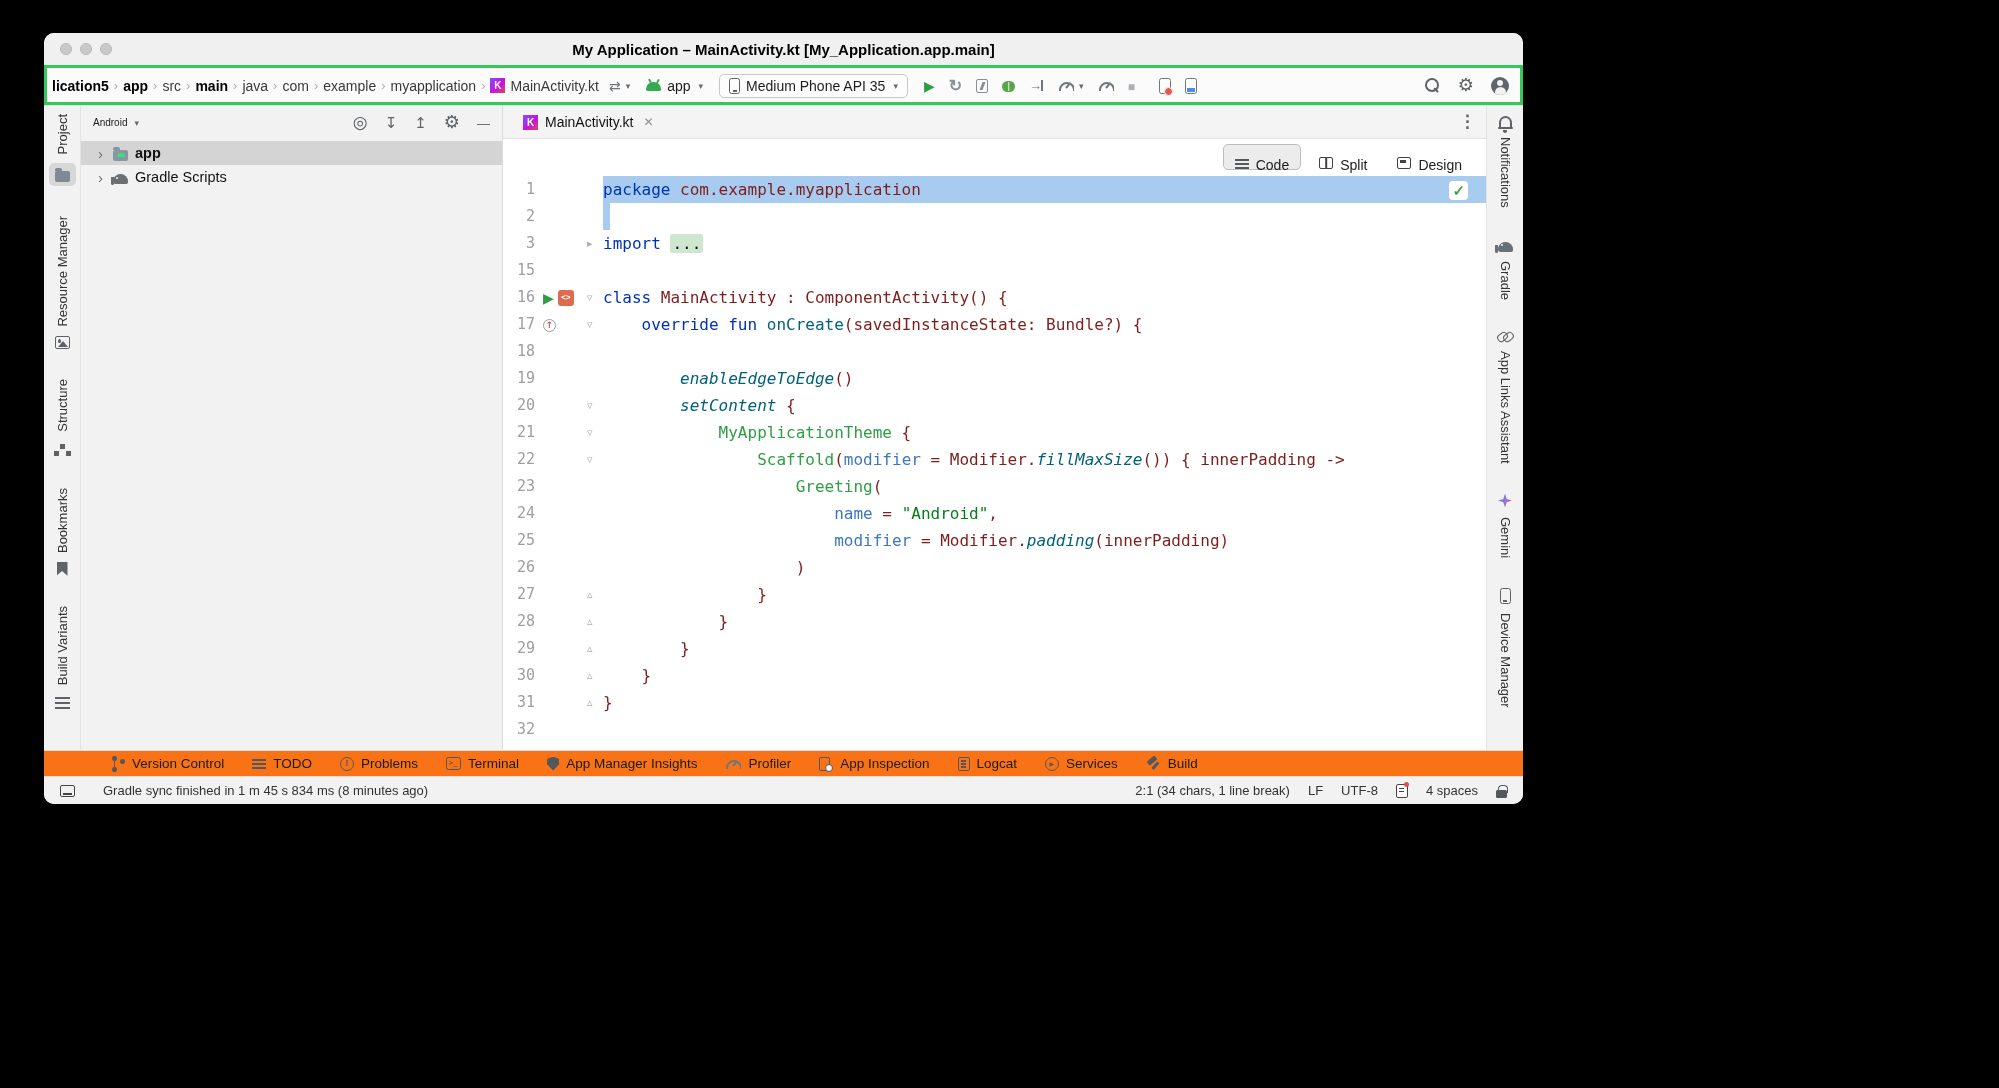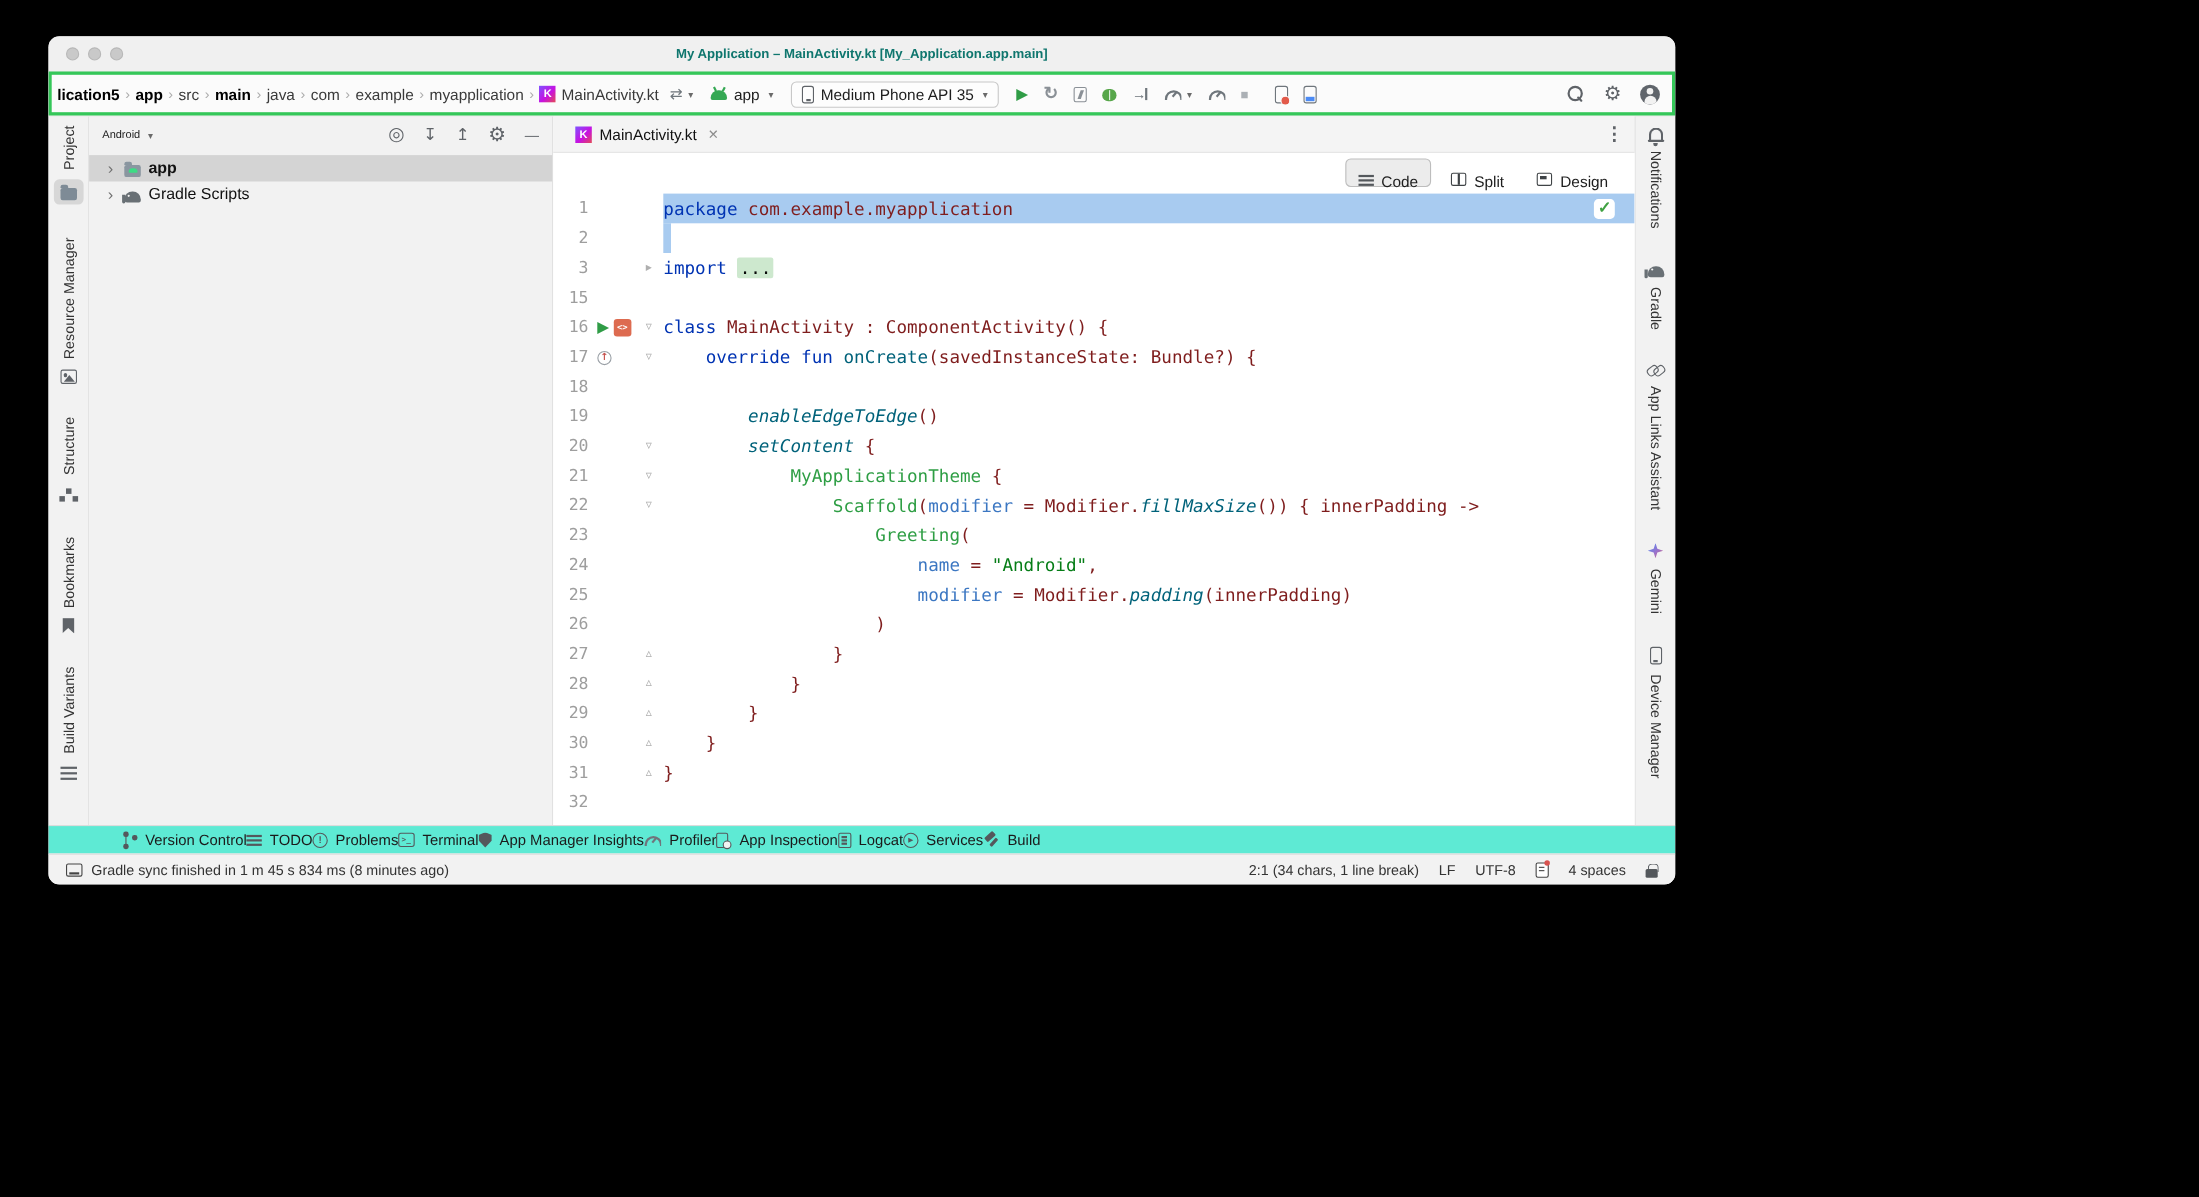--- a/index.html
+++ b/index.html
@@ -2,21 +2,21 @@
 <html><head>
 <meta charset="utf-8">
 <style>
   *{box-sizing:border-box;margin:0;padding:0}
   html,body{width:1999px;height:1088px;background:#000;font-family:"Liberation Sans",sans-serif;position:relative;overflow:hidden}
   .window{position:absolute;left:44px;top:33px;width:1479px;height:771px;background:#F2F2F2;border-radius:10px;overflow:hidden;display:flex;flex-direction:column;box-shadow:0 0 0 1px rgba(0,0,0,.45),0 22px 60px rgba(0,0,0,.6)}
   
   .titlebar{height:33px;flex:none;background:#F0F0F0;border-bottom:1px solid #E3E3E3;display:flex;align-items:center;justify-content:center;position:relative}
   .lights{position:absolute;left:16px;top:0;bottom:0;display:flex;align-items:center;gap:8px}
   .light{width:12px;height:12px;border-radius:50%;background:#C9C9C9;border:1px solid #B8B8B8}
-  .title{font-size:12px;font-weight:700;color:#0f766e}
+  .title{font-size:15px;font-weight:700;color:#000000}
   
   .toolbar{height:40px;flex:none;background:#FBFBFB;border-bottom:1px solid #E2E2E2;display:flex;align-items:center;padding:0 14px 0 6px;gap:8px;white-space:nowrap}
   .green-box{position:absolute;left:0;top:32px;width:100%;height:40px;border:3px solid #35C759;z-index:60;pointer-events:none}
   .crumbs{display:flex;align-items:center;gap:2px}
   .crumb{display:inline-flex;align-items:center;gap:5px;font-size:14px;color:#3A3A3A;padding:2px 2px;border-radius:4px}
   .crumb.bold{font-weight:700;color:#000}
   .crumb-sep{color:#ADADAD;font-size:13px;margin:0 1px}
   .chip{display:inline-flex;align-items:center;gap:6px;font-size:14px;color:#1D1D1D;padding:3px 8px;border-radius:5px}
   .chip.bordered{border:1px solid #C8C8C8;background:#FDFDFD;padding:3px 9px}
   .dd{font-size:9px;color:#6A6A6A;margin-left:2px}
@@ -64,23 +64,23 @@
   .codewrap.caret{box-shadow:inset 7px 0 0 #A8CBF0}
   .tk-kw{color:#0033B3}
   .tk-pl{color:#7f1d1d}
   .tk-fn{color:#00627A}
   .tk-ex{color:#00627A;font-style:italic}
   .tk-cp{color:#2E9E44}
   .tk-na{color:#3C77C2}
   .tk-st{color:#067D17}
   .tk-fd{color:#080808;background:#CDE8CE;border-radius:2px;padding:0 2px}
   
-  .bottom-tools{height:26px;flex:none;background:#5eead4;border-top:1px solid #DCDCDC;display:flex;align-items:center;padding:0 12px 0 66px;font-size:13.5px;color:#1B1B1B}
+  .bottom-tools{height:26px;flex:none;background:#f97316;border-top:1px solid #DCDCDC;display:flex;align-items:center;gap:28px;padding:0 12px 0 66px;font-size:13.5px;color:#1B1B1B}
   .bt{display:inline-flex;align-items:center;gap:7px}
-  .statusbar{height:28px;flex:none;background:#F2F2F2;border-top:1px solid #DCDCDC;display:flex;align-items:center;padding:0 16px;gap:8px;font-size:13px;color:#333}
+  .statusbar{height:28px;flex:none;background:#F2F2F2;border-top:1px solid #DCDCDC;display:flex;align-items:center;padding:0 16px;gap:28px;font-size:13px;color:#333}
   .sb-right{margin-left:auto;display:flex;align-items:center;gap:18px}
   
   .ic{display:inline-block;position:relative;vertical-align:middle;flex:none}
   .i-kotlin{width:15px;height:15px;background:linear-gradient(135deg,#7F52FF,#C711E1 55%,#E44857)}
   .i-kotlin::before{content:"K";position:absolute;inset:0;text-align:center;font:700 10px/15px "Liberation Sans",sans-serif;color:#fff}
   .i-android{width:15px;height:9px;background:#34A853;border-radius:8px 8px 2px 2px;margin-top:2px}
   .i-android::before{content:"";position:absolute;top:-3.5px;left:3px;width:1.5px;height:4px;background:#34A853;transform:rotate(-28deg)}
   .i-android::after{content:"";position:absolute;top:-3.5px;right:3px;width:1.5px;height:4px;background:#34A853;transform:rotate(28deg)}
   .i-phone{width:11px;height:16px;border:1.5px solid #5F6368;border-radius:2.5px}
   .i-phone::after{content:"";position:absolute;left:50%;transform:translateX(-50%);bottom:1px;width:4px;height:1.5px;background:#5F6368}

